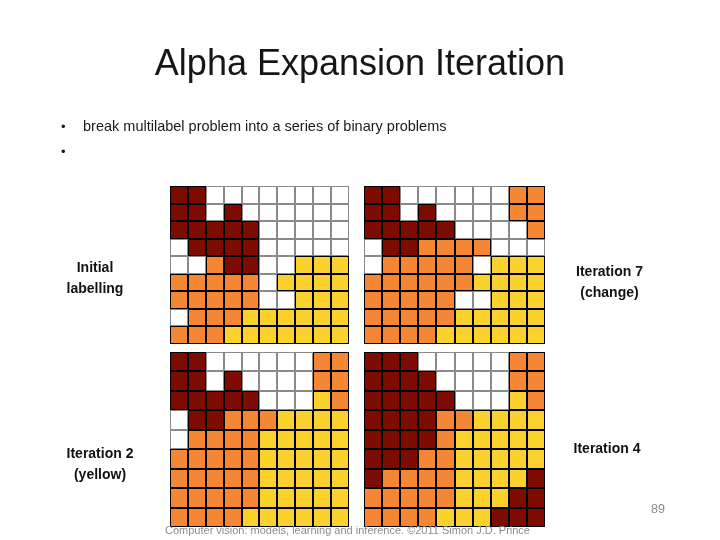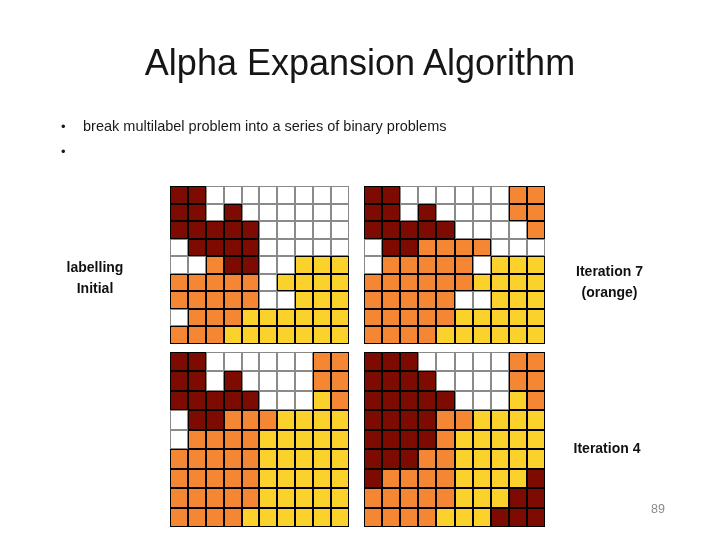--- a/index.html
+++ b/index.html
@@ -54,37 +54,41 @@
   .footer{
     position:absolute;left:0;top:524px;width:695px;
     text-align:center;font-size:11px;color:#8d8d88;white-space:nowrap;
   }
 </style>
 </head>
 <body>
 
 <div class="slide">
 
-  <div class="title">Alpha Expansion Algorithm</div>
+  <div class="title">Alpha Expansion Iteration</div>
 
   <ul class="bullets">
     <li><span class="dot">•</span><span>break multilabel problem into a series of binary problems</span></li>
     <li><span class="dot">•</span></li>
   </ul>
 
   <div class="side-label" id="label-initial">
+    <div>Initial</div>
     <div>labelling</div>
-    <div>Initial</div>
   </div>
 
   <div class="side-label" id="label-iter1">
     <div>Iteration 7</div>
-    <div>(orange)</div>
+    <div>(change)</div>
   </div>
 
+  <div class="side-label" id="label-iter2">
+    <div>Iteration 2</div>
+    <div>(yellow)</div>
+  </div>
 
   <div class="side-label" id="label-iter3">
     <div>Iteration 4</div>
   </div>
 
   <div class="pixgrid" id="wrap-grid-0">
       <div class="cell cell-c" style="background: rgb(125, 11, 0);"></div>
       <div class="cell cell-c" style="background: rgb(125, 11, 0);"></div>
       <div class="cell cell-w" style="background: rgb(255, 255, 255);"></div>
       <div class="cell cell-w" style="background: rgb(255, 255, 255);"></div>
@@ -447,14 +451,15 @@
       <div class="cell cell-c" style="background: rgb(251, 210, 43);"></div>
       <div class="cell cell-c" style="background: rgb(251, 210, 43);"></div>
       <div class="cell cell-c" style="background: rgb(251, 210, 43);"></div>
       <div class="cell cell-c" style="background: rgb(125, 11, 0);"></div>
       <div class="cell cell-c" style="background: rgb(125, 11, 0);"></div>
       <div class="cell cell-c" style="background: rgb(125, 11, 0);"></div>
     </div>
 
   <div class="page-number">89</div>
 
+  <div class="footer">Computer vision: models, learning and inference.  ©2011 Simon J.D. Prince</div>
 
 </div>
 
 </body></html>

